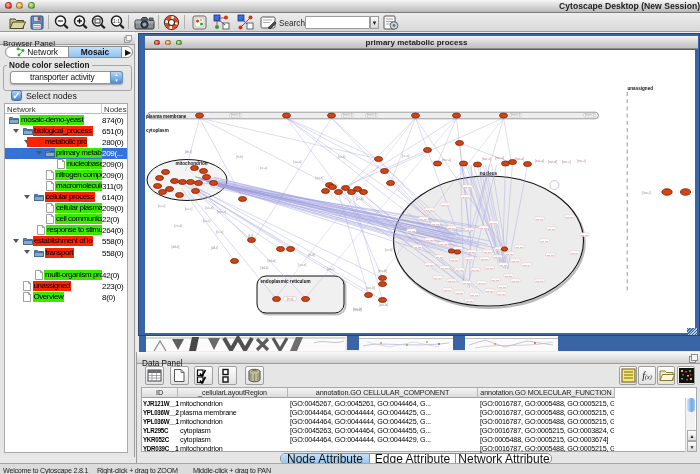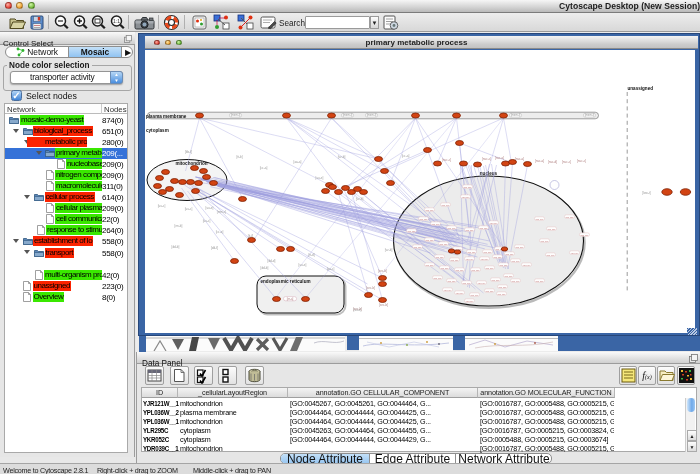--- a/index.html
+++ b/index.html
@@ -172,21 +172,21 @@
     <div class="tbsep" style="left:48px"></div>
     <div class="tbsep" style="left:128px"></div>
     <div class="tbsep" style="left:158px"></div>
     <div class="tbsep" style="left:184px"></div>
     <div id="searchlbl">Search:</div>
     <div id="searchbox"></div>
     <div id="searchdrop">▼</div>
   </div>
 
   <div id="cpanel" class="abs">
-    <div id="cphead" class="abs"><span>Control Select</span><svg style="position:absolute;right:3px;top:2.5px" width="8" height="8" viewBox="0 0 9 9">
+    <div id="cphead" class="abs"><span>Browser Panel</span><svg style="position:absolute;right:3px;top:2.5px" width="8" height="8" viewBox="0 0 9 9">
           <rect x="0.5" y="2.5" width="6" height="6" fill="#e8e8e8" stroke="#888" stroke-width="0.9"></rect>
           <rect x="2.5" y="0.5" width="6" height="6" fill="#f5f5f5" stroke="#888" stroke-width="0.9"></rect>
         </svg></div>
     <div id="cptabs" class="abs">
       <div class="cptab" id="tabnet"><svg width="9" height="10" viewBox="0 0 9 10" style="vertical-align:-2px">
             <circle cx="2" cy="2" r="1.4" fill="#2db52d"></circle>
             <circle cx="7" cy="3.5" r="1.4" fill="#2db52d"></circle>
             <circle cx="3" cy="8" r="1.4" fill="#2db52d"></circle>
             <path d="M2 2L7 3.5L3 8" stroke="#2db52d" stroke-width="0.8" fill="none"></path>
           </svg> Network</div>

